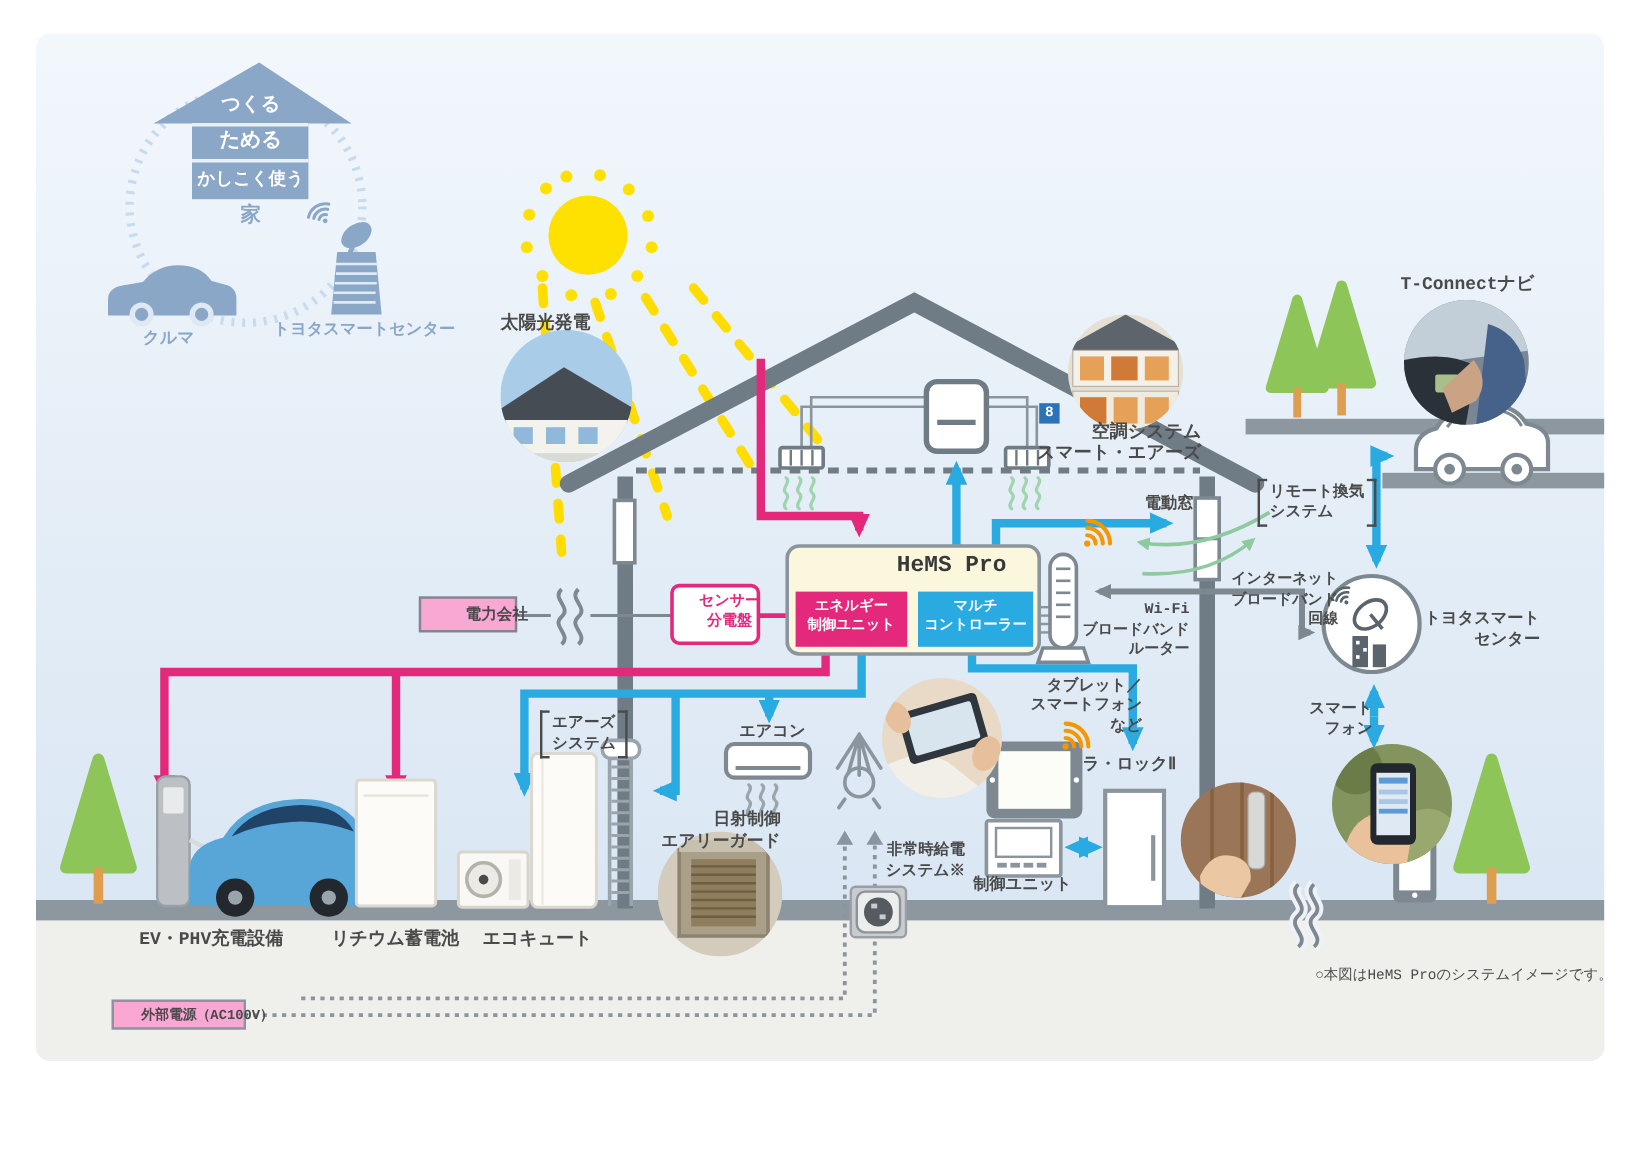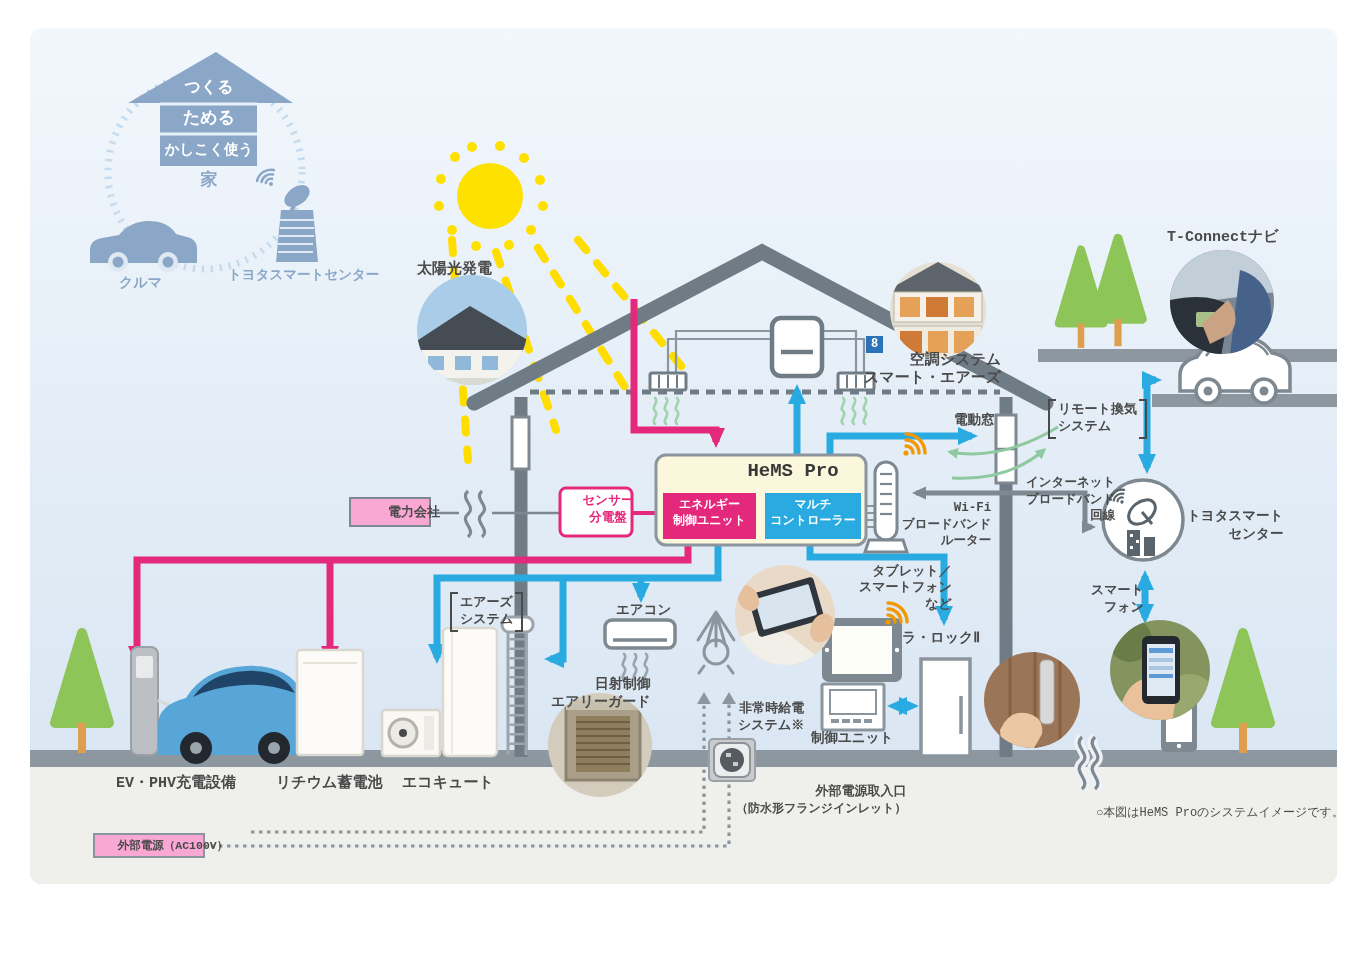--- a/index.html
+++ b/index.html
@@ -474,24 +474,20 @@
   <div>など</div>
 </div>
 
 <div class="lbl" style="left:902px;top:630px;font-size:14px;">ラ・ロックⅡ</div>
 <div class="lbl" style="left:811px;top:730px;font-size:13.5px;">制御ユニット</div>
 
 <div class="lbl" style="left:738px;top:701px;font-size:13px;line-height:1.3;">
   <div>非常時給電</div>
   <div>システム※</div>
 </div>
-<div class="lbl" style="left:736px;top:783px;font-size:13px;line-height:1.4;">
-  <div>外部電源取入口</div>
-  <div style="font-size:12px;">（防水形フランジインレット）</div>
-</div>
 
 <div class="lbl" style="left:116px;top:774px;font-size:15px;">EV・PHV充電設備</div>
 <div class="lbl" style="left:276px;top:774px;font-size:15px;">リチウム蓄電池</div>
 <div class="lbl" style="left:402px;top:774px;font-size:15px;">エコキュート</div>
 <div class="lbl" style="left:616px;top:602px;font-size:13.5px;">エアコン</div>
 <div class="lbl" style="left:551px;top:675px;font-size:14px;line-height:1.3;">
   <div>日射制御</div>
   <div>エアリーガード</div>
 </div>
 <div class="bracket" style="left:450px;top:592px;font-size:13px;">

